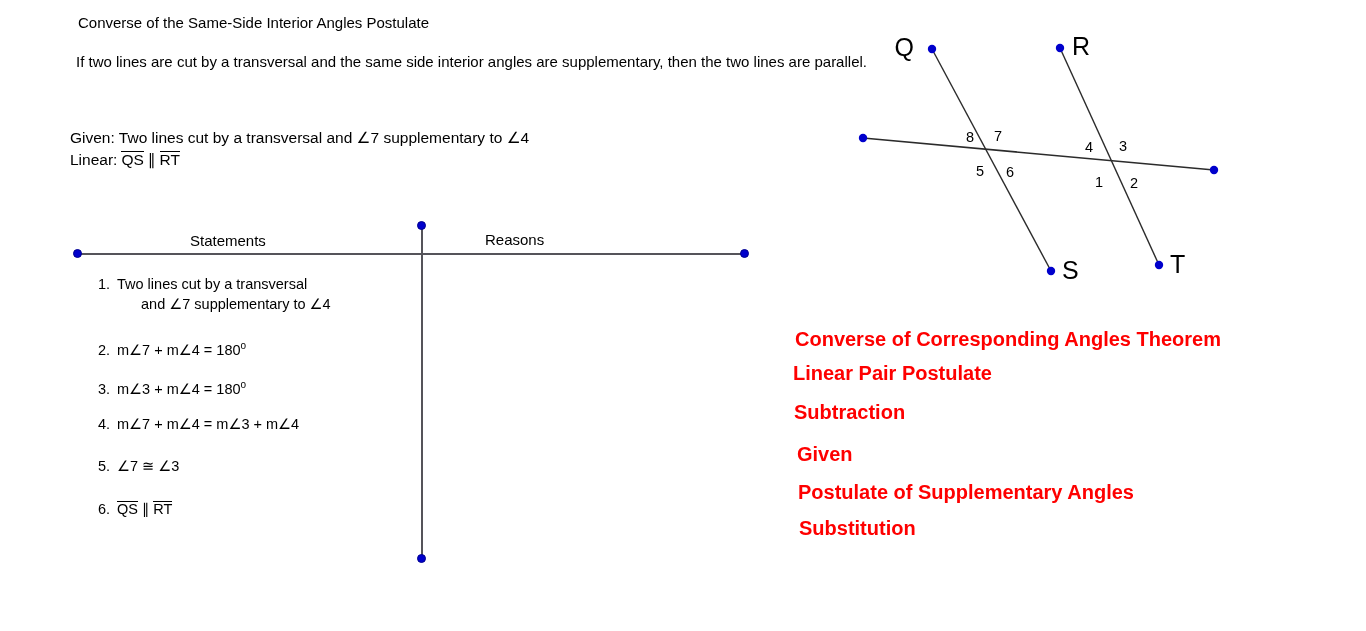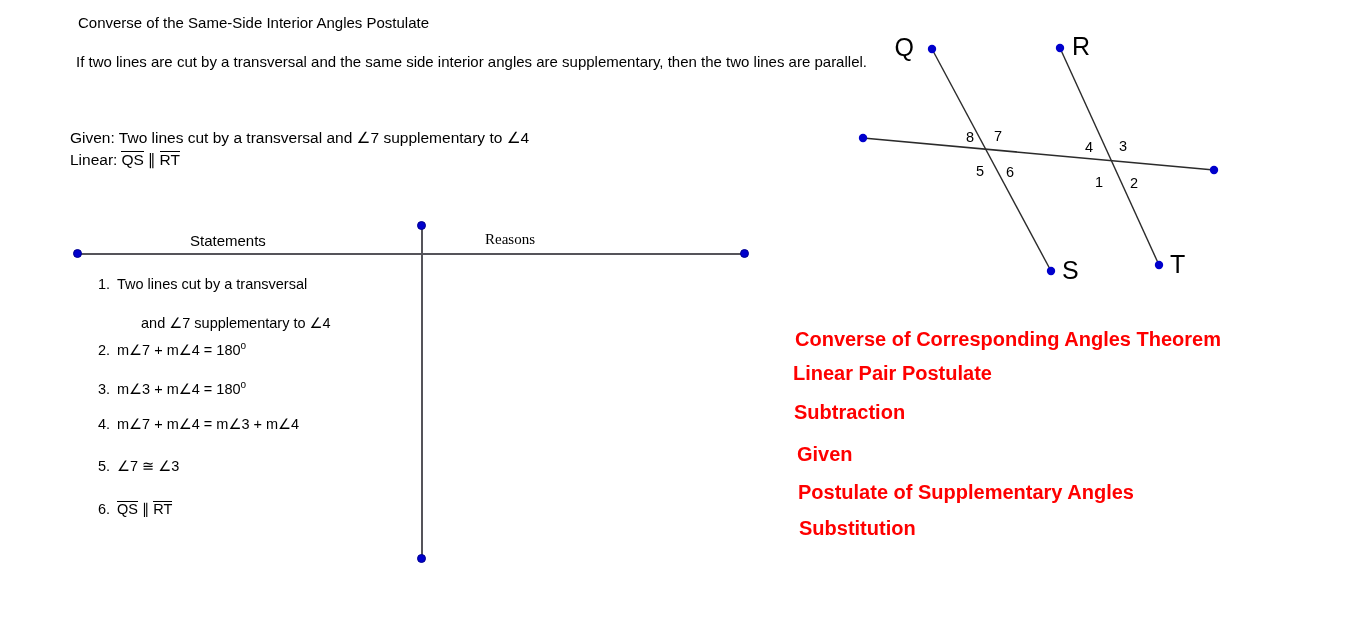--- a/index.html
+++ b/index.html
@@ -84,40 +84,39 @@
 
   #header-statements {
     left: 190px;
     top: 232px;
     font-size: 15px;
   }
   #header-reasons {
     left: 485px;
     top: 231px;
     font-size: 15px;
-    font-family: Liberation Serif, serif;
   }
 
   
   .statement-row {
     font-size: 14.5px;
     white-space: nowrap;
     display: flex;
     align-items: baseline;
   }
   .statement-row .num {
     display: inline-block;
     width: 22px;
     text-align: right;
     margin-right: 7px;
   }
   .statement-row .body { display: inline-block; }
   .statement-row .cont {
     display: block;
-    margin-top: 23px;
+    margin-top: 4px;
     margin-left: 24px;
   }
   .statement-row .ovl {
     border-top: 1.6px solid #000;
     line-height: 1.05;
     display: inline-block;
   }
   .statement-row .sup { font-size: 10px; vertical-align: super; }
 
   #stmt-1 { left: 88px; top: 276px; }

